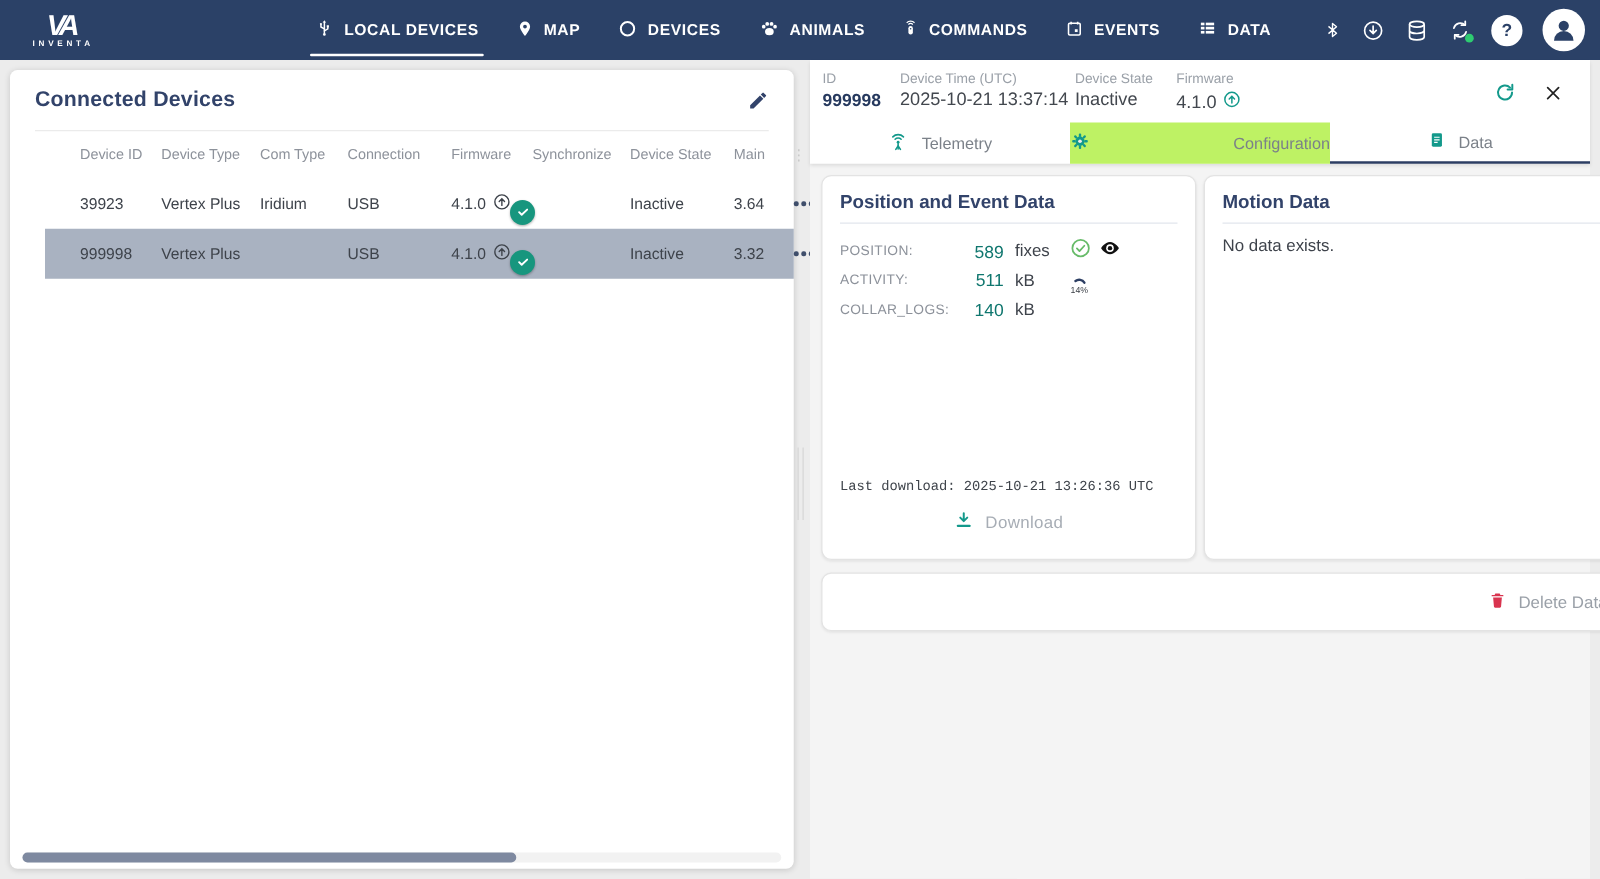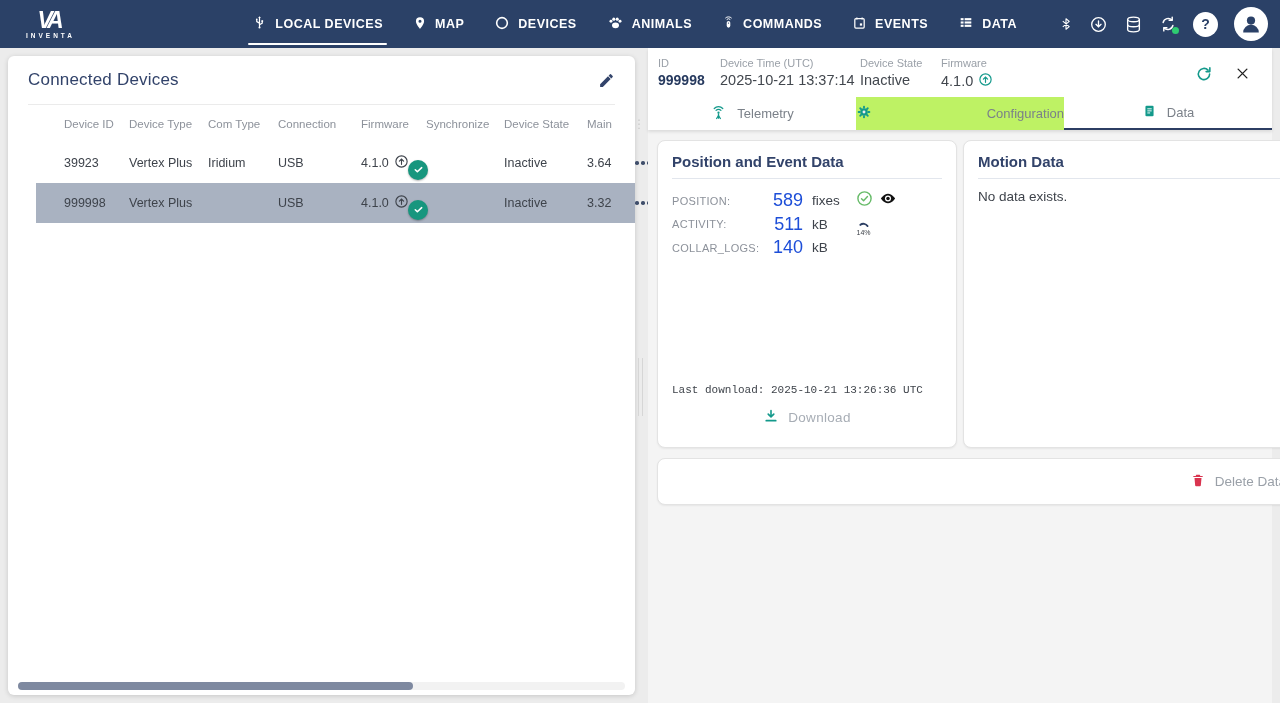--- a/index.html
+++ b/index.html
@@ -27,21 +27,21 @@
                  display:flex; align-items:center; justify-content:center;
                  font-weight:700; font-size:14px; cursor:pointer; }
   .avatar-circle { width:34px; height:34px; border-radius:50%; background:#fff;
                    display:flex; align-items:center; justify-content:center; cursor:pointer; }
 
   
   .left-card { position:absolute; left:8px; top:56px; width:627px; height:639px;
                background:#fff; border-radius:6px; box-shadow:0 1px 5px rgba(0,0,0,.16); }
   .left-head { height:48px; padding:0 20px; display:flex; align-items:center;
                justify-content:space-between; }
-  .left-title { font-size:17px; font-weight:400; color:#32436a; letter-spacing:.2px; }
+  .left-title { font-size:17px; font-weight:700; color:#32436a; letter-spacing:.2px; }
   .left-divider { margin:0 20px; border-top:1px solid #ebebeb; }
   .tbl-grid { display:grid; grid-template-columns:65px 79px 70px 83px 65px 78px 83px 46px auto;
               align-items:center; padding-left:28px;margin-left:28px; }
   .tbl-header { height:38px; color:#8d929b; font-size:11.5px; }
   .tbl-row { height:40px; font-size:12.5px; color:#3e434b; cursor:pointer; }
   .tbl-row.selected { background:#a9b2c1; }
   .fw-cell { display:flex; align-items:center; gap:5px; }
   .toggle { width:31px; height:13px; border-radius:7px; background:#64bab1; position:relative;
             cursor:pointer; }
   .toggle-knob { position:absolute; right:-2px; top:-3.5px; width:20px; height:20px;
@@ -80,21 +80,21 @@
   .card1 { left:9px; top:92px; width:300px; height:308px; padding:12px 14px;
            display:flex; flex-direction:column; }
   .card2 { left:315px; top:92px; width:336px; height:308px; padding:12px 14px; }
   .card3 { left:9px; top:410px; width:652px; height:47px; display:flex; align-items:center;
            justify-content:flex-end; padding-right:22px; gap:10px; }
   .card-title { font-size:15px; font-weight:700; color:#32436a; padding-bottom:8px;
                 border-bottom:1px solid #e2e6ed; margin-bottom:10px; }
   .data-row { display:grid; grid-template-columns:92px 48px 44px auto; align-items:center;
               min-height:23px; }
   .data-label { font-size:11px; color:#8c919a; letter-spacing:.3px; }
-  .data-value { font-size:18px; color:#1d4ed8; text-align:right; padding-right:9px; }
+  .data-value { font-size:14px; color:#0f766e; text-align:right; padding-right:9px; }
   .data-unit { font-size:13.5px; color:#3e434b; }
   .row-icons { display:flex; align-items:center; gap:5px; }
   .progress-mini { display:flex; flex-direction:column; align-items:center; margin-top:10px; }
   .progress-pct { font-size:7px; color:#3a3f46; margin-top:-1px; }
   .last-download { margin-top:auto; font-size:11px; color:#3f444b; margin-bottom:12px;font-family:Liberation Mono, monospace; }
   .download-btn { align-self:center; display:flex; align-items:center; gap:9px;
                   color:#a7adb5; font-size:13.5px; letter-spacing:.3px; cursor:pointer;
                   margin-bottom:8px; }
   .empty-text { font-size:13.5px; color:#3e434b; }
   .delete-btn { display:flex; align-items:center; gap:10px; color:#9aa0a8; font-size:13.5px;

